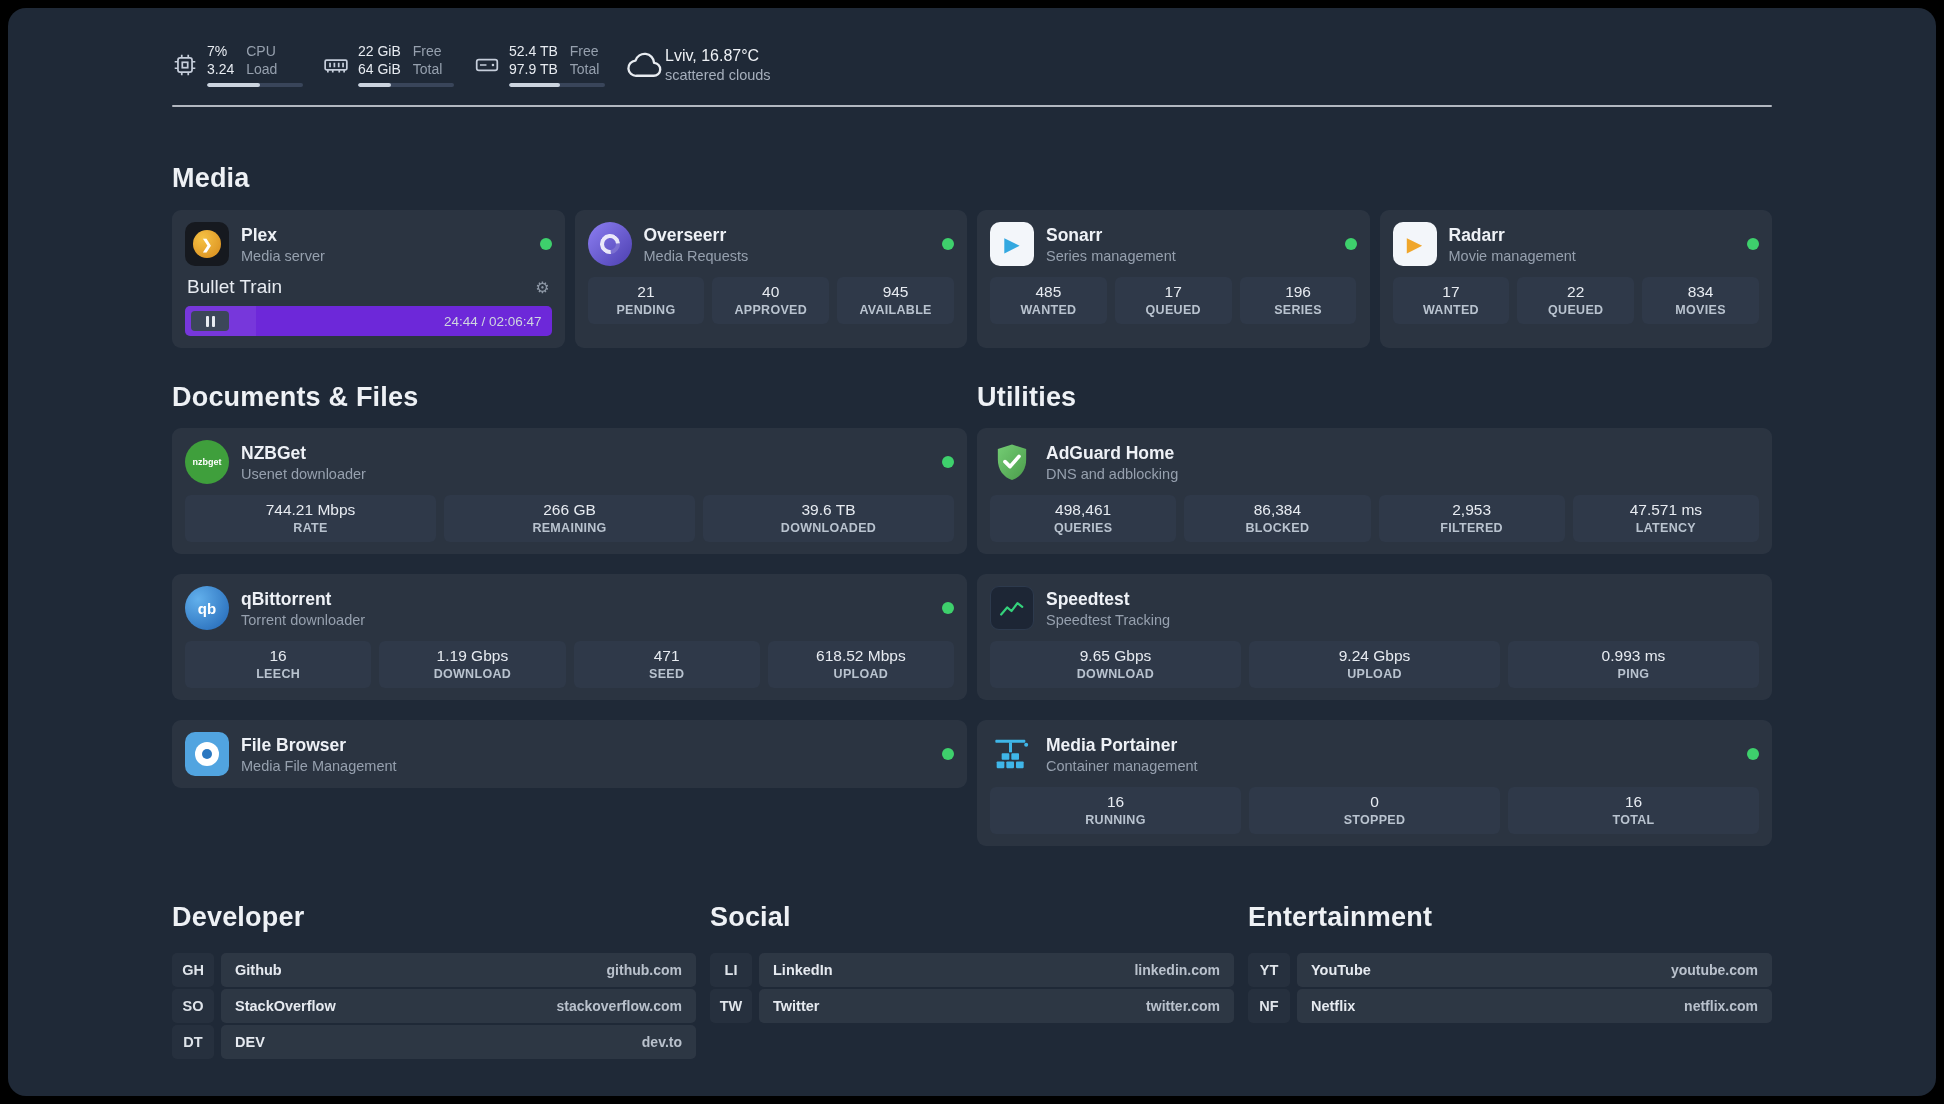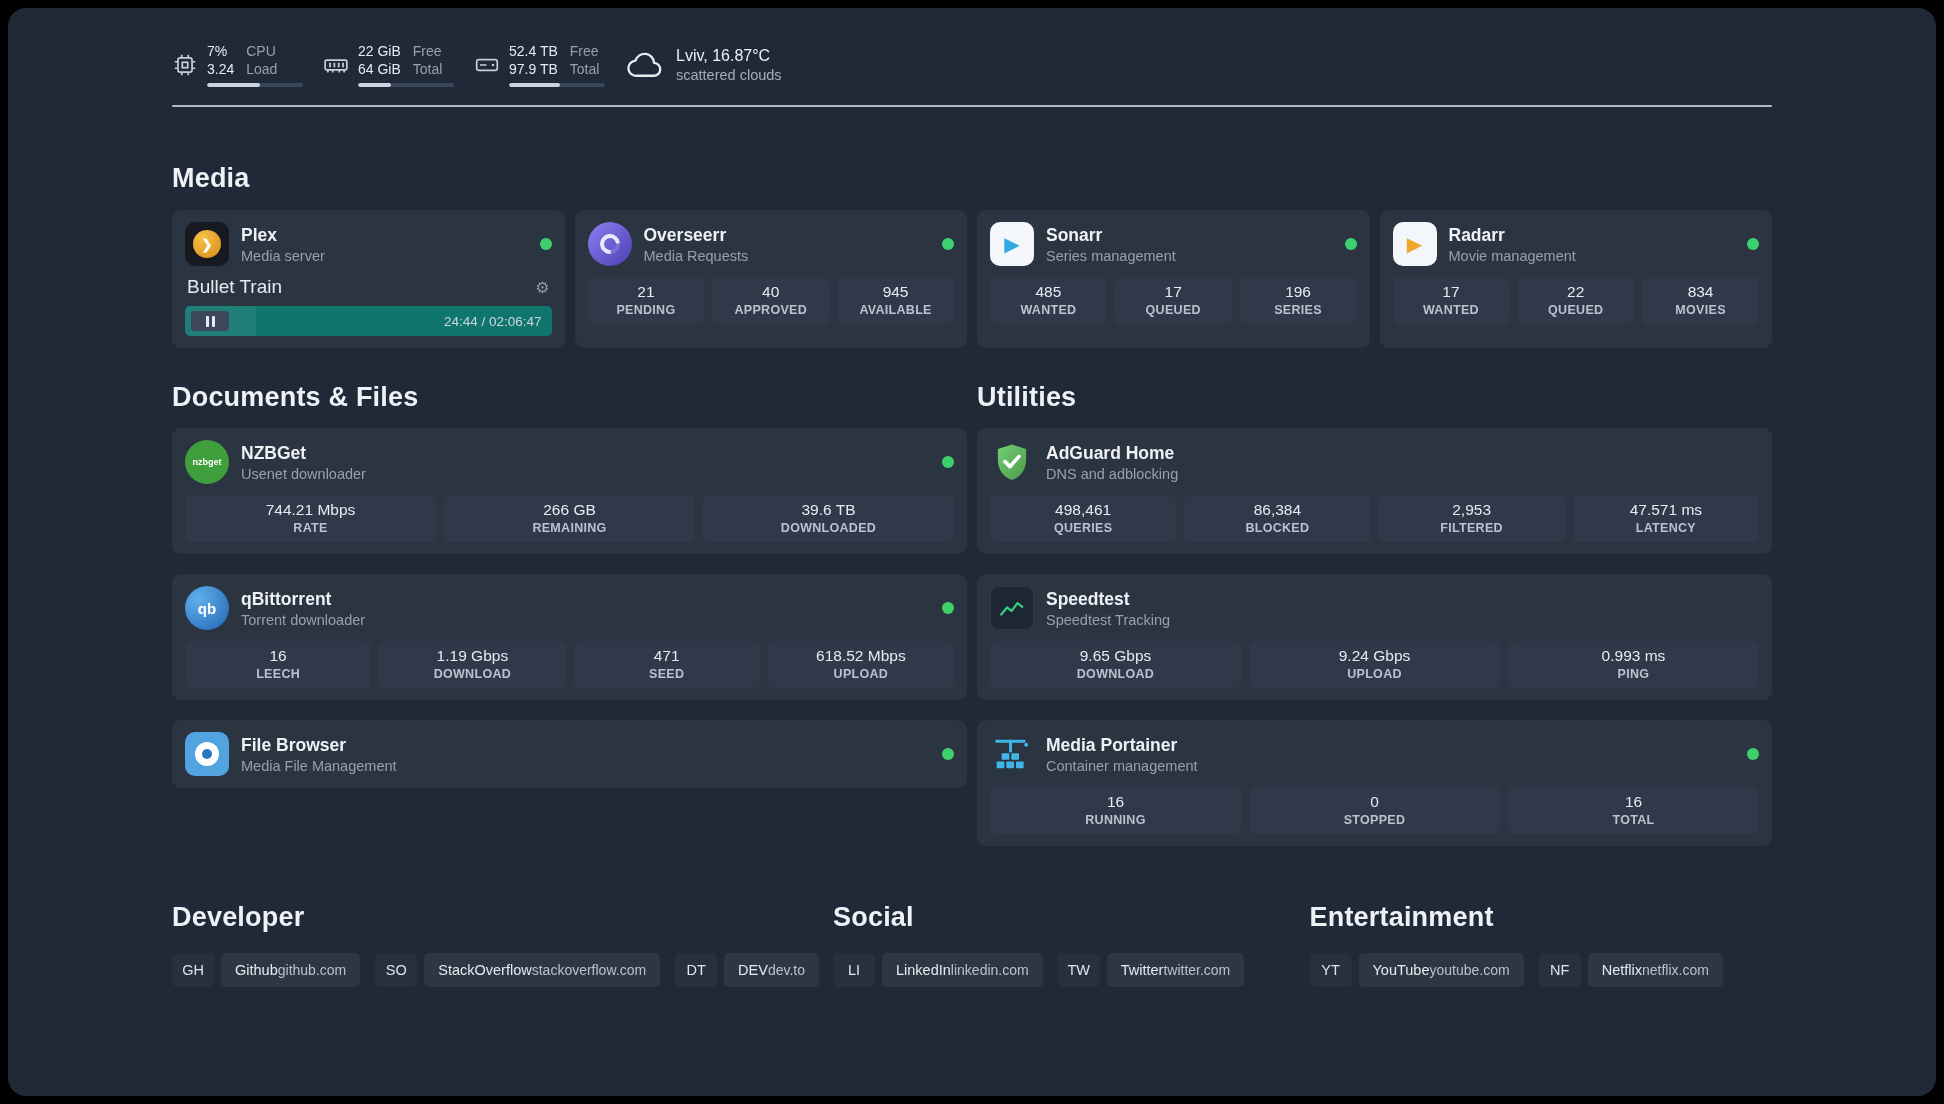--- a/index.html
+++ b/index.html
@@ -22,21 +22,21 @@
   .bar .fill { height:100%; background:#ccd4df; border-radius:2px; }
 
   .search { flex:1; margin:0 44px 0 34px; height:38px; display:flex; align-items:center;
     background:#232d3c; border:1px solid #3f4a5c; border-radius:7px; overflow:hidden; }
   .search input { flex:1; height:100%; background:transparent; border:none; outline:none;
     color:#dfe4ea; font-size:15px; padding:0 14px; font-family:"Liberation Sans", sans-serif; }
   .search input::placeholder { color:#8b95a3; }
   .gbtn { width:44px; height:100%; border:none; border-left:1px solid #3f4a5c; background:#2f3a4b;
     color:#dfe4ea; font-size:15px; cursor:pointer; font-family:"Liberation Sans", sans-serif; }
 
-  .weather { display:flex; align-items:center; gap:11px; flex-shrink:0; }
+  .weather { display:flex; align-items:center; flex-shrink:0; }
   .weather .loc { font-size:16px; color:#eef1f5; }
   .weather .cond { font-size:14.5px; color:#a6afbc; margin-top:2px; }
 
   .divider { margin-top:18px; height:2px; background:#d7dbe2; opacity:.8; border-radius:1px; }
 
   
   h2 { font-size:27px; font-weight:700; color:#eef1f5; letter-spacing:.2px; }
   .h-media { margin:56px 0 16px; }
 
   
@@ -69,37 +69,37 @@
     color:#fff; font-size:15px; font-weight:700; }
   .ic-fb { background:#51a4e0; border-radius:10px; }
   .ic-fb .ring { width:24px; height:24px; background:#fff; border-radius:50%; display:flex; align-items:center; justify-content:center; }
   .ic-fb .ring i { width:10px; height:10px; background:#2a77c0; border-radius:50%; }
   .ic-speedtest { background:#1d2635; border:1px solid #2d3a4d; border-radius:9px; }
 
   
   .player-top { display:flex; align-items:center; justify-content:space-between; margin-top:10px; padding:0 2px; }
   .player-track { font-size:19px; color:#e7ebf1; }
   .gear { color:#8d97a5; font-size:16px; cursor:pointer; }
-  .strip { position:relative; margin-top:8px; height:30px; background:#0f766e; border-radius:5px;
+  .strip { position:relative; margin-top:8px; height:30px; background:#6d28d9; border-radius:5px;
     display:flex; align-items:center; justify-content:space-between; padding:0 10px 0 6px; overflow:hidden; }
   .strip-fill { position:absolute; left:0; top:0; bottom:0; background:rgba(255,255,255,.07); }
   .pause { position:relative; width:38px; height:20px; background:#3c4759; border:none; border-radius:4px;
     display:flex; align-items:center; justify-content:center; gap:3px; cursor:pointer; }
   .pause i { display:block; width:3px; height:11px; background:#e8ecf2; border-radius:1px; }
   .time { position:relative; font-size:13.5px; color:#cfd6df; }
 
   
   .two-col { display:grid; grid-template-columns:1fr 1fr; gap:10px; margin-top:34px; }
   .col h2 { margin:0 0 15px; }
   .col .cards { display:flex; flex-direction:column; gap:20px; }
 
   
   .bm-grid { display:grid; grid-template-columns:1fr 1fr 1fr; gap:14px; margin-top:56px; }
   .bm-grid h2 { margin:0 0 20px; }
-  .bm-list { display:flex; flex-direction:row; gap:15px; }
+  .bm-list { display:flex; flex-direction:column; gap:2px;font-weight:bold; }
   .bm-row { display:flex; align-items:stretch; gap:7px; cursor:pointer; }
   .bm-abbr { width:42px; display:flex; align-items:center; justify-content:center;
     background:rgba(255,255,255,.035); border-radius:5px; color:#dfe4ea; font-size:14.5px; }
   .bm-bar { flex:1; height:34px; background:rgba(255,255,255,.065); border-radius:5px;
     display:flex; align-items:center; justify-content:space-between; padding:0 14px; }
   .bm-name { font-size:14.5px; color:#e6eaf0; }
   .bm-domain { font-size:14px; color:#b9c1cc; }
 
   svg { display:block; }
 </style>

